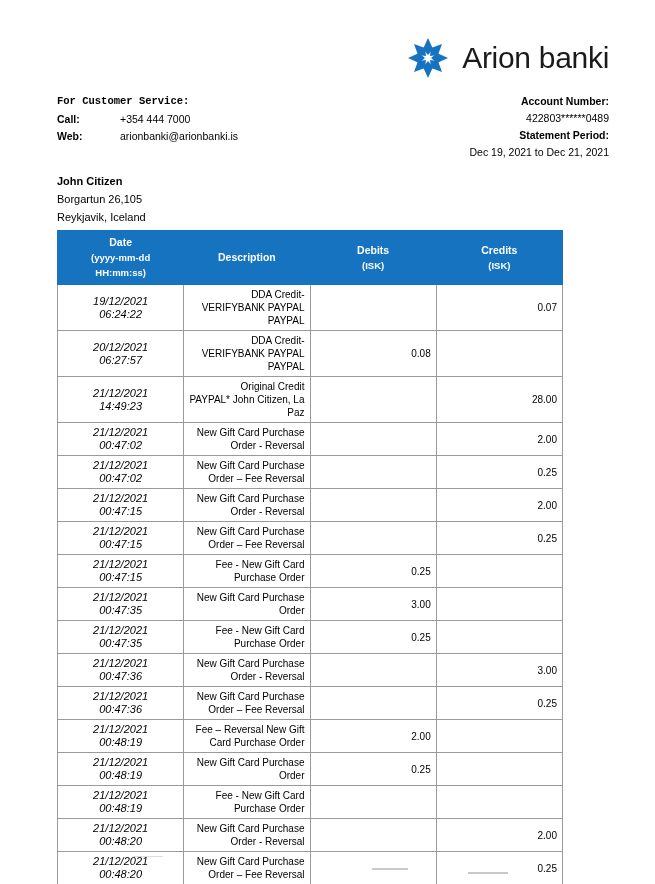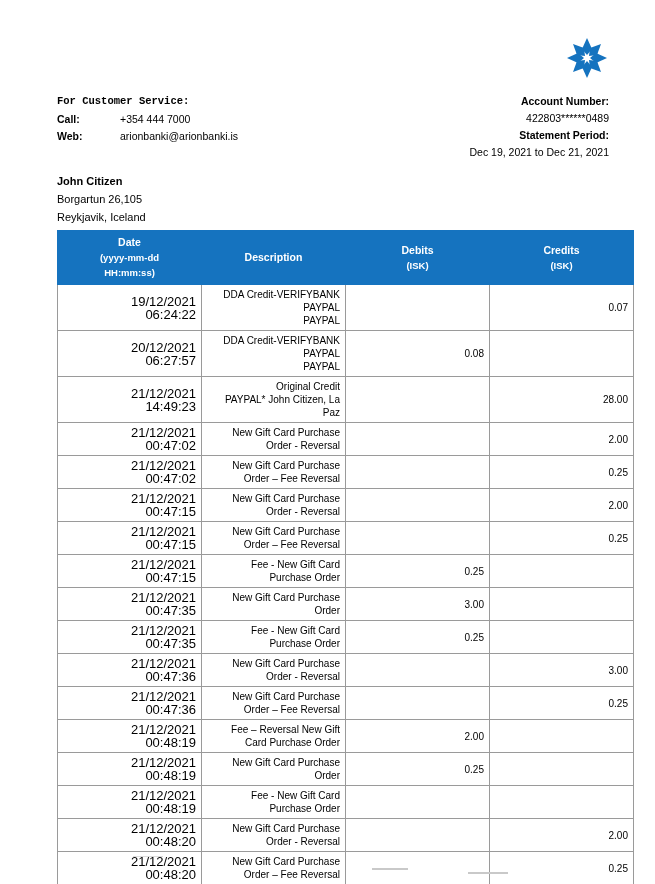--- a/index.html
+++ b/index.html
@@ -92,21 +92,21 @@
   .addressee .name { font-weight: bold; }
 
   
   .table-wrap {
     position: absolute;
     top: 230px;
     left: 57px;
     width: 553px;
   }
   table.stmt {
-    width: 577px;
+    width: 506px;
     border-collapse: collapse;
     table-layout: fixed;
     font-size: 10px;
   }
   table.stmt th {
     background: #1573bf;
     color: #ffffff;
     font-weight: bold;
     font-size: 10.5px;
     border: 1px solid #1573bf;
@@ -121,23 +121,24 @@
     font-size: 9.5px;
   }
   table.stmt td {
     border: 1px solid #9a9a9a;
     padding: 3px 5px;
     vertical-align: middle;
     line-height: 13px;
     height: 26px;
   }
   td.c-date {
-    text-align: right;
-    font-size: 13px;
+    text-align: center;
+    font-size: 11px;
     width: 115px;
+    font-style: italic;
   }
   td.c-date .d2 { display: block; }
   td.c-desc {
     text-align: right;
     font-size: 10px;
     width: 262px;
   }
   td.c-desc .l2 { display: block; }
   td.c-deb {
     text-align: right;
@@ -179,20 +180,21 @@
         <path d="M22 2 L27 13 L22 19 L17 13 Z"></path>
         <path d="M22 42 L17 31 L22 25 L27 31 Z"></path>
         <path d="M2 22 L13 17 L19 22 L13 27 Z"></path>
         <path d="M42 22 L31 27 L25 22 L31 17 Z"></path>
         <path d="M8 8 L19 12 L20 20 L12 19 Z"></path>
         <path d="M36 36 L25 32 L24 24 L32 25 Z"></path>
         <path d="M36 8 L32 19 L24 20 L25 12 Z"></path>
         <path d="M8 36 L12 25 L20 24 L19 32 Z"></path>
       </g>
     </svg>
+    <div class="logo-text">Arion banki</div>
   </div>
 
   <div class="cs-block">
     <div class="cs-title">For Customer Service:</div>
     <div class="cs-row">
       <div class="cs-label">Call:</div>
       <div class="cs-val">+354 444 7000</div>
     </div>
     <div class="cs-row">
       <div class="cs-label">Web:</div>

